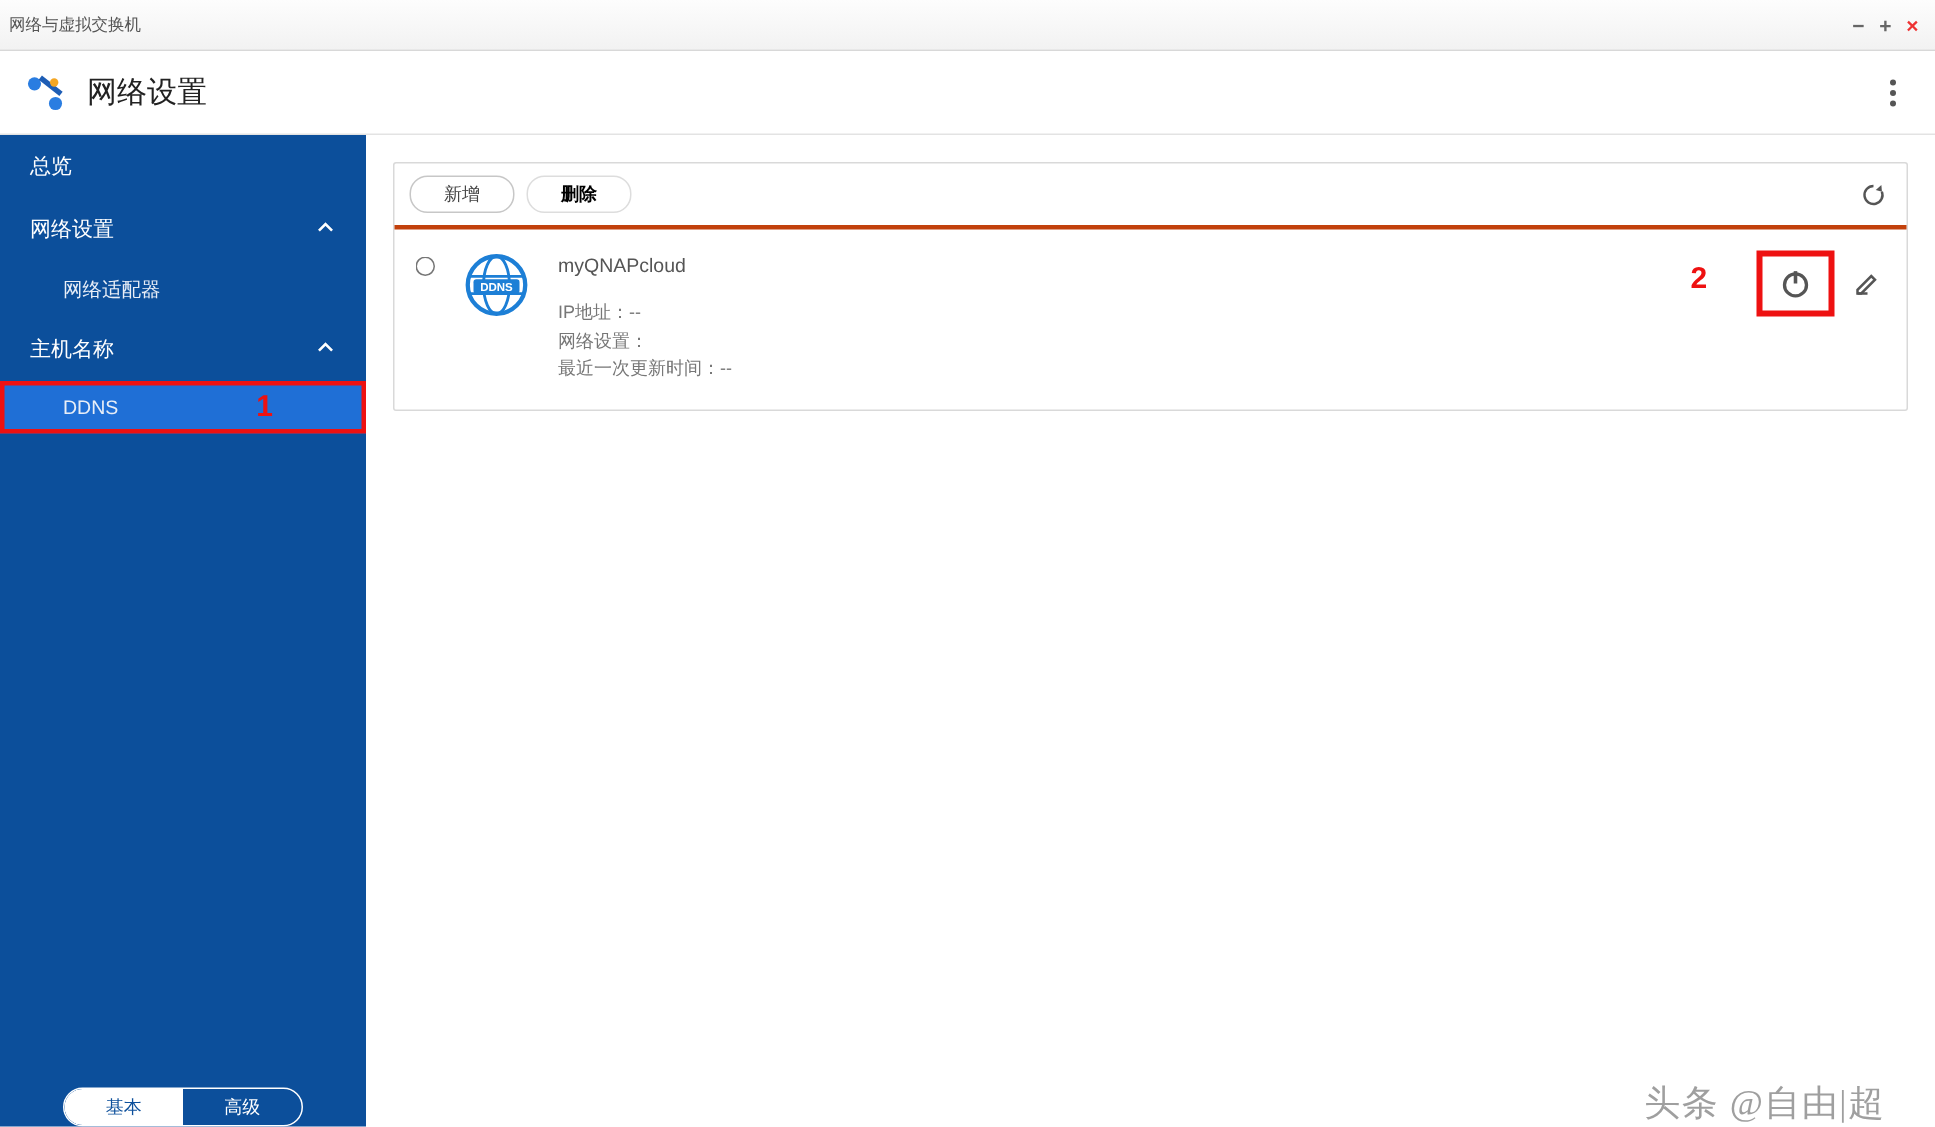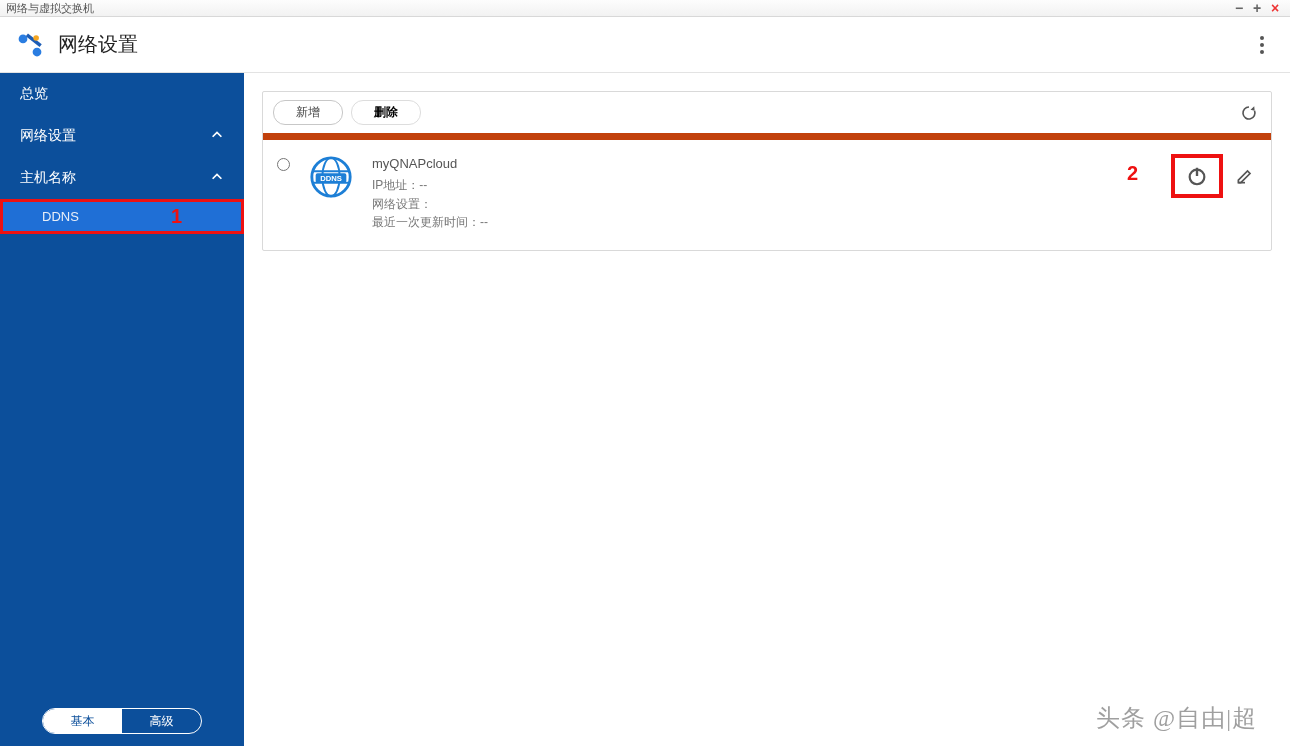--- a/index.html
+++ b/index.html
@@ -1,19 +1,19 @@
 <!DOCTYPE html>
 <html><head>
 <meta charset="utf-8">
 <style>
   * { box-sizing: border-box; margin: 0; padding: 0; font-family: "Microsoft YaHei", Arial, sans-serif; }
   body { width: 1290px; height: 751px; background: #fff; font-size: 13px; color: #333; position: relative; overflow: hidden; }
 
   
-  .titlebar { height: 17px; background: linear-gradient(to bottom, #fdfdfd, #f2f2f2); border-bottom: 1px solid #d8d8d8; display: flex; align-items: center; padding: 0 6px; }
+  .titlebar { height: 34px; background: linear-gradient(to bottom, #fdfdfd, #f2f2f2); border-bottom: 1px solid #d8d8d8; display: flex; align-items: center; padding: 0 6px; }
   .titlebar .title { font-size: 11px; color: #555; }
   .titlebar .spacer { flex: 1; }
   .tb-btn { width: 18px; text-align: center; font-weight: bold; font-size: 14px; color: #666; cursor: pointer; }
   .tb-btn.close { color: #e33; }
 
   
   .header { height: 56px; background: #fff; border-bottom: 1px solid #e3e3e3; display: flex; align-items: center; padding: 0 16px; }
   .app-icon { width: 28px; height: 28px; margin-right: 14px; position: relative; }
   .app-icon svg { width: 100%; height: 100%; }
   .header-title { font-size: 20px; color: #222; font-weight: 500; }
@@ -35,31 +35,31 @@
   .highlight-red { outline: 3px solid #e11; outline-offset: -3px; }
   .callout { position:absolute; font-size: 20px; font-weight: bold; color: #e11; }
   .sidebar-footer { margin-top:auto; padding: 12px; }
   .toggle { display:flex; width: 160px; height: 26px; border-radius: 13px; border:1px solid #fff; overflow:hidden; margin:0 auto; }
   .toggle div { flex:1; text-align:center; line-height:24px; font-size:12px; cursor:pointer; }
   .toggle .on { background:#fff; color:#0c4f9b; border-radius:12px 0 0 12px; }
   .toggle .off { color:#fff; }
 
   
   .panel { border:1px solid #d9d9d9; border-radius:2px; }
-  .toolbar { display:flex; align-items:center; padding: 8px 10px; gap:8px; border-bottom:7px solid #c2410c; }
+  .toolbar { display:flex; align-items:center; padding: 8px 10px; gap:8px; border-bottom:3px solid #c2410c; }
   .btn { border:1px solid #c7c7c7; border-radius:12px; padding:3px 22px; font-size:12px; background:#fff; cursor:pointer; color:#444; }
   .btn.disabled { color:#000000; border-color:#ddd; cursor:default;font-weight:bold; }
   .toolbar .spacer { flex:1; }
   .refresh-icon { width:18px; height:18px; cursor:pointer; }
 
   .row { display:flex; align-items:flex-start; padding: 14px 14px 18px 14px; }
   .row input[type=radio] { margin-top:4px; margin-right:18px; }
   .ddns-badge { width:46px; height:46px; margin-right:18px; position:relative; }
   .row-info { font-size:12px; color:#777; line-height:1.55; }
-  .row-info .name { color:#555; font-size:13px; margin-bottom:2px; }
+  .row-info .name { color:#555; font-size:13px; margin-bottom:12px; }
   .row .spacer { flex:1; }
   .row-actions { display:flex; align-items:center; gap:10px; position:relative; }
   .power-box { border:4px solid #e11; padding: 6px 10px; }
   .icon-btn { width:24px; height:24px; color:#666; cursor:pointer; display:flex; align-items:center; justify-content:center; }
   .callout2 { position:absolute; left:-44px; top:8px; font-size:20px; font-weight:bold; color:#e11; }
 
   .watermark { position:absolute; right:33px; bottom:12px; font-size:24px; color:rgba(80,80,80,0.55); font-family: "KaiTi","STKaiti",serif; letter-spacing:1px; pointer-events:none; }
 
   .chev-svg { width:14px; height:14px; }
 </style>
@@ -98,20 +98,23 @@
     <div class="nav-item top">
       <span>总览</span>
     </div>
     <div class="nav-item top">
       <span>网络设置</span>
       <span class="chev">
         <svg class="chev-svg" viewBox="0 0 16 16">
             <path d="M3 10 L8 5 L13 10" stroke="#fff" stroke-width="2" fill="none"></path>
           </svg>
       </span>
+    </div>
+    <div class="nav-sub">
+      <span>网络适配器</span>
     </div>
     <div class="nav-item top">
       <span>主机名称</span>
       <span class="chev">
         <svg class="chev-svg" viewBox="0 0 16 16">
             <path d="M3 10 L8 5 L13 10" stroke="#fff" stroke-width="2" fill="none"></path>
           </svg>
       </span>
     </div>
     <div style="position:relative;">

